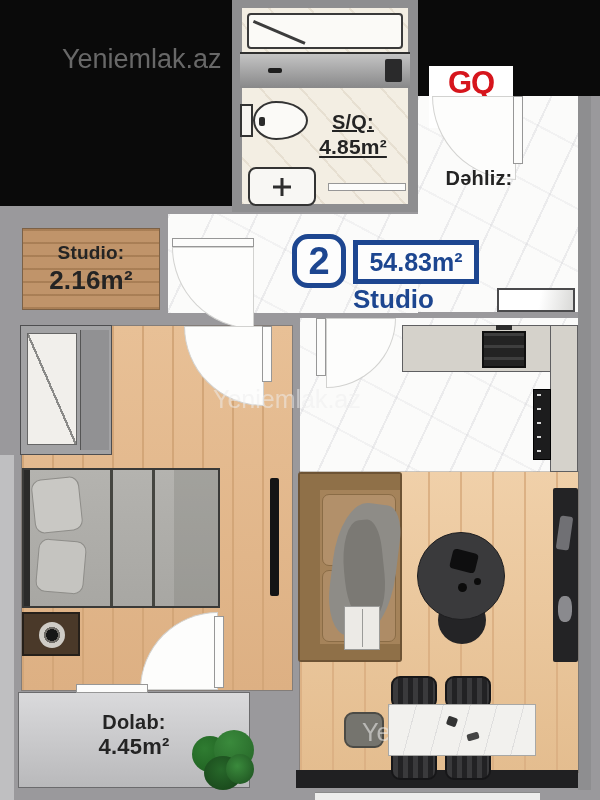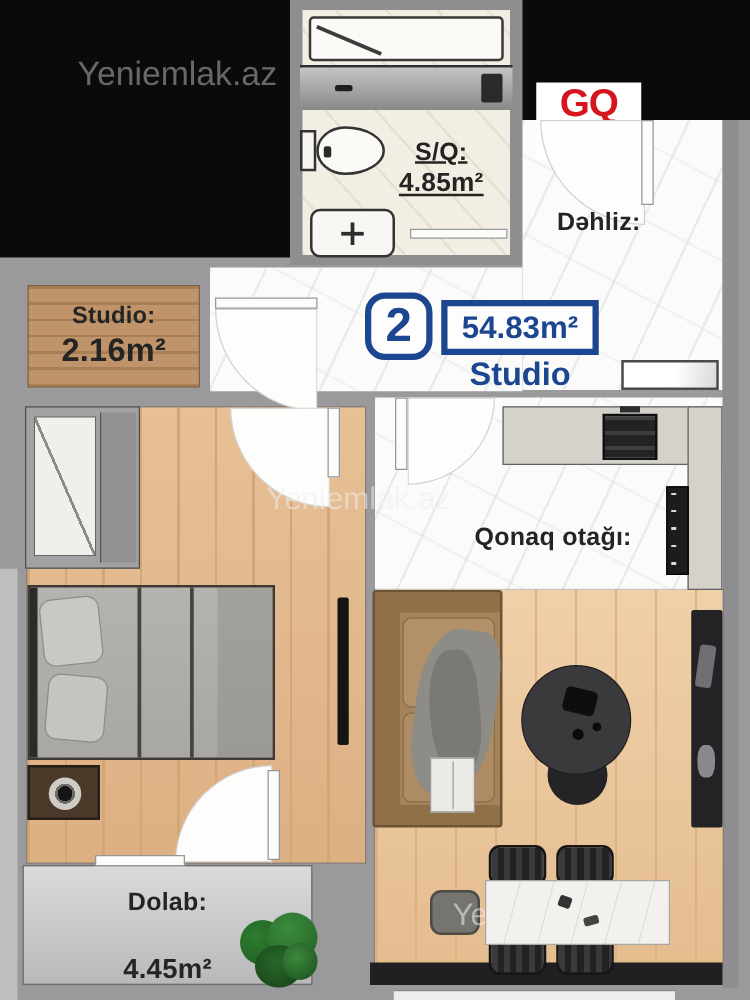--- a/index.html
+++ b/index.html
@@ -80,21 +80,21 @@
     <div class="l1" style="font-size:19px;">Studio:</div>
     <div class="l2" style="font-size:26px;">2.16m²</div>
   </div>
 
   <div class="badge-box" style="left:292px;top:234px;width:54px;height:54px;border-radius:16px;">
     <div style="font-size:38px;line-height:44px;">2</div>
   </div>
   <div class="badge-box" style="left:353px;top:240px;width:126px;height:44px;">
     <div style="font-size:25px;line-height:34px;">54.83m²</div>
   </div>
-  <div class="abs" style="left:353px;top:284px;width:126px;font-size:26px;font-weight:800;color:#1d4690;text-align:center;z-index:10;">Studio</div>
+  <div class="abs" style="left:353px;top:284px;width:126px;font-size:26px;font-weight:800;color:#1d4690;text-align:left;z-index:10;">Studio</div>
 
   <div class="abs woodfloor" style="left:22px;top:326px;width:270px;height:364px;"></div>
   <div class="abs" style="left:20px;top:325px;width:92px;height:130px;background:#a2a2a4;border:1.5px solid #4e4e50;z-index:2;">
     <div class="abs" style="left:6px;top:7px;width:50px;height:112px;background:#f1efeb;border:1px solid #666;background-image:linear-gradient(to top right,transparent 48.5%,#8a8a88 48.5%,#8a8a88 51%,transparent 51%);"></div>
     <div class="abs" style="left:59px;top:4px;width:29px;height:120px;background:#919193;border-left:1px solid #555;"></div>
   </div>
   <div class="arc hinge-tr" style="left:184px;top:326px;width:80px;height:80px;"></div>
   <div class="leaf" style="left:262px;top:326px;width:10px;height:56px;"></div>
   <div class="abs" style="left:22px;top:468px;width:198px;height:140px;background:linear-gradient(180deg,#b4b3af,#a8a7a3);border:2px solid #3a3a38;z-index:2;">
     <div class="abs" style="left:0;top:0;width:6px;height:136px;background:#2b2b2a;"></div>
@@ -113,21 +113,20 @@
 
   <div class="abs marble" style="left:300px;top:318px;width:278px;height:154px;"></div>
   <div class="leaf" style="left:316px;top:318px;width:10px;height:58px;"></div>
   <div class="arc hinge-tl" style="left:326px;top:318px;width:70px;height:70px;"></div>
   <div class="abs" style="left:402px;top:325px;width:176px;height:47px;background:#d5d2cb;border:1px solid #5f5f61;z-index:2;"></div>
   <div class="abs" style="left:482px;top:331px;width:44px;height:37px;background:repeating-linear-gradient(180deg,#3e3e3e 0 3px,#232323 3px 12px);border:2px solid #101010;z-index:3;"></div>
   <div class="abs" style="left:496px;top:325px;width:16px;height:5px;background:#2c2c2c;z-index:3;"></div>
   <div class="abs" style="left:550px;top:325px;width:28px;height:147px;background:#d5d2cb;border:1px solid #5f5f61;z-index:2;"></div>
   <div class="abs" style="left:533px;top:389px;width:18px;height:71px;background:#1c1c1d;border:1px solid #000;z-index:3;background-image:repeating-linear-gradient(180deg,#d8d8d8 0 2px,transparent 2px 14px);background-size:4px 100%;background-repeat:no-repeat;background-position:3px 4px;"></div>
   <div class="label" style="left:335px;top:418px;width:215px;">
-    <div class="l1">Qonaq otağı:</div>
   </div>
   <div class="abs woodfloor2" style="left:300px;top:472px;width:278px;height:300px;"></div>
 
   <div class="abs" style="left:298px;top:472px;width:104px;height:190px;background:#a5835a;border:2px solid #6d5334;border-radius:3px;z-index:2;">
     <div class="abs" style="left:0;top:0;width:100px;height:16px;background:#8f7048;"></div>
     <div class="abs" style="left:0;bottom:0;width:100px;height:16px;background:#8f7048;"></div>
     <div class="abs" style="left:0;top:14px;width:20px;height:158px;background:#8f7048;"></div>
     <div class="abs" style="left:22px;top:20px;width:74px;height:72px;background:#b2906a;border:1px solid #8a6c46;border-radius:7px;"></div>
     <div class="abs" style="left:22px;top:96px;width:74px;height:72px;background:#ae8c66;border:1px solid #8a6c46;border-radius:7px;"></div>
   </div>
@@ -159,21 +158,21 @@
     <div class="abs" style="left:78px;top:28px;width:12px;height:7px;background:#444;border-radius:2px;transform:rotate(-15deg);"></div>
   </div>
 
   <div class="abs" style="left:296px;top:770px;width:282px;height:18px;background:#202022;z-index:3;"></div>
   <div class="abs" style="left:315px;top:792px;width:225px;height:8px;background:#ededec;border-top:1px solid #8a8a8a;z-index:7;"></div>
 
   <div class="abs" style="left:18px;top:692px;width:232px;height:96px;background:linear-gradient(180deg,#dadadc,#b9b9bb);border:1.5px solid #6b6b6d;"></div>
   <div class="leaf" style="left:76px;top:684px;width:72px;height:9px;"></div>
   <div class="label" style="left:48px;top:710px;width:172px;">
     <div class="l1">Dolab:</div>
-    <div class="l2" style="font-size:22px;margin-top:28px;">4.45m²</div>
+    <div class="l2" style="font-size:22px;">4.45m²</div>
   </div>
   <div class="abs" style="left:192px;top:730px;width:62px;height:60px;z-index:4;">
     <div class="abs" style="left:0;top:6px;width:36px;height:36px;border-radius:50%;background:radial-gradient(circle at 35% 35%,#2f7c31,#1c5a1e);"></div>
     <div class="abs" style="left:22px;top:0;width:40px;height:40px;border-radius:50%;background:radial-gradient(circle at 40% 30%,#3a8a3c,#246326);"></div>
     <div class="abs" style="left:12px;top:26px;width:38px;height:34px;border-radius:50%;background:radial-gradient(circle at 45% 40%,#27682a,#163f17);"></div>
     <div class="abs" style="left:34px;top:24px;width:28px;height:30px;border-radius:50%;background:radial-gradient(circle at 40% 40%,#3a8a3c,#1b4d1d);"></div>
   </div>
 
   <div class="abs" style="left:0;top:455px;width:14px;height:345px;background:#bfbfc1;"></div>
 

